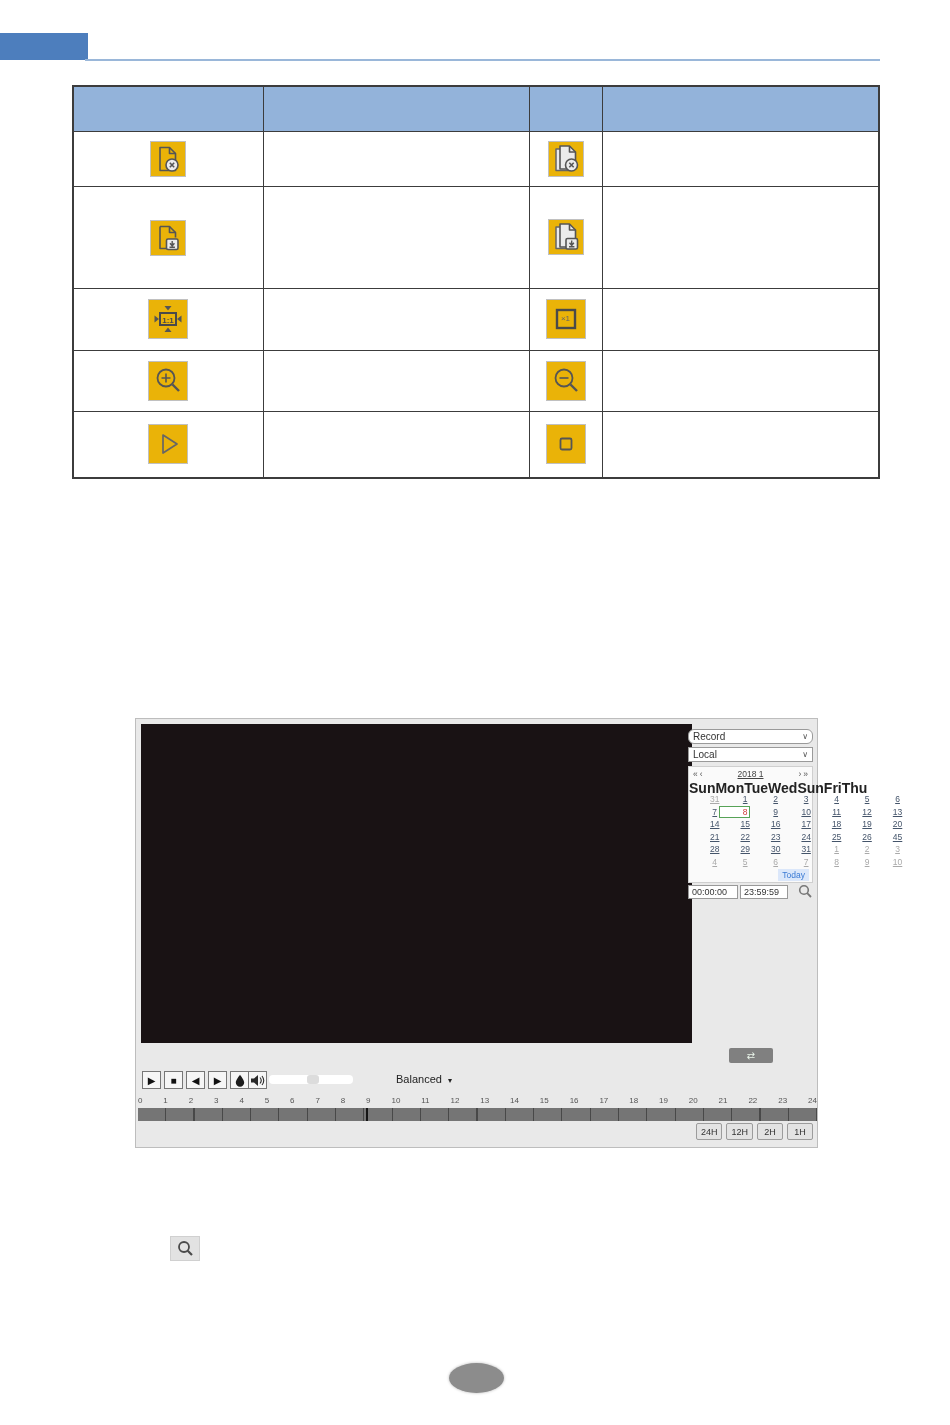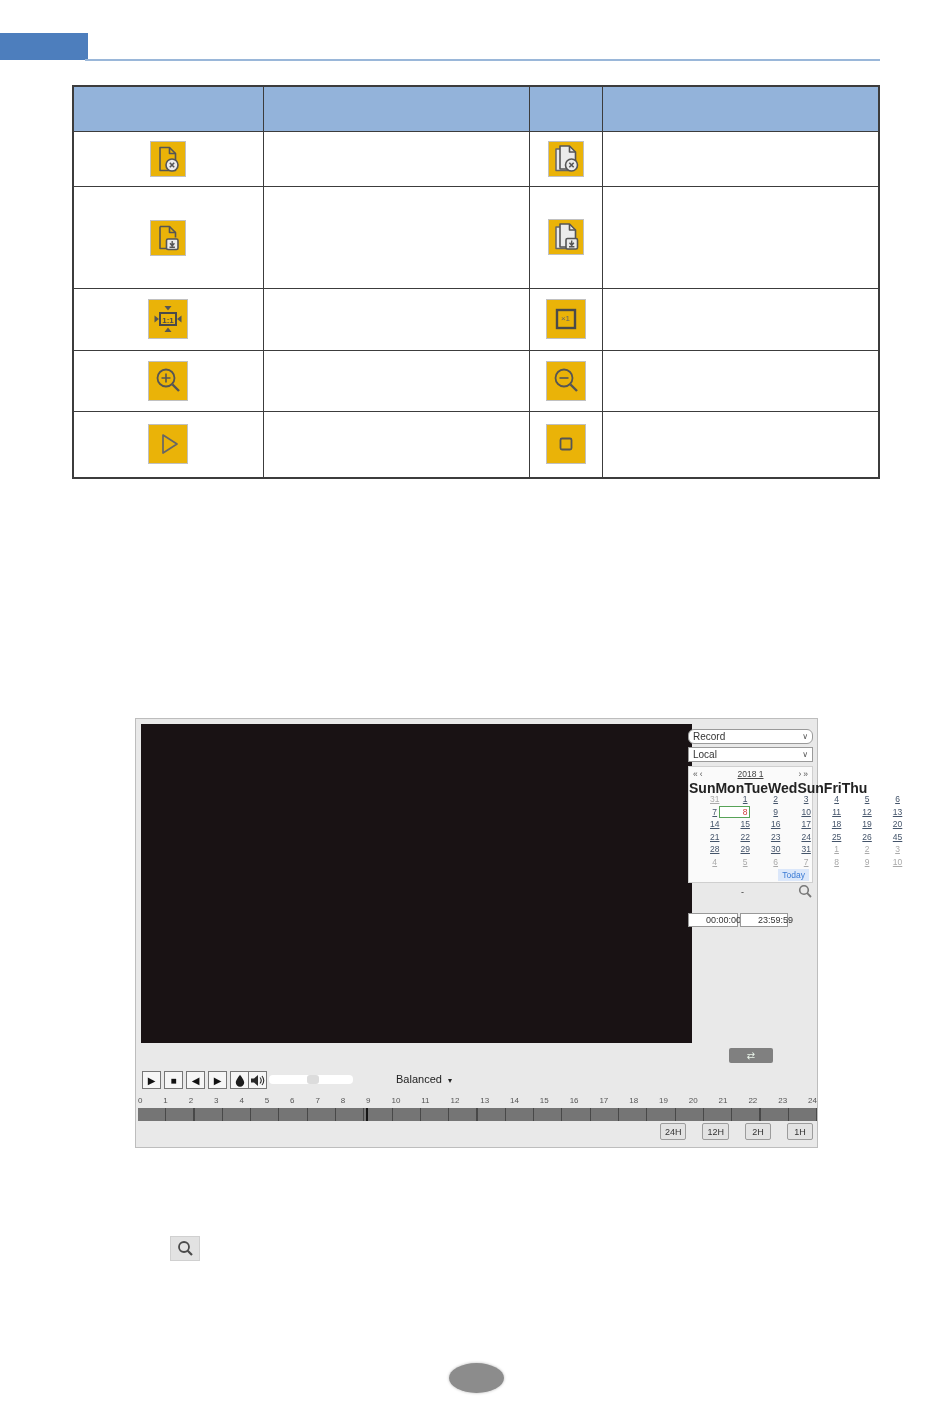--- a/index.html
+++ b/index.html
@@ -44,39 +44,39 @@
   .cal-nav span{margin:0 1px;cursor:default;}
   .cal-dayrow{display:grid;grid-template-columns:repeat(7,1fr);height:13px;font-weight:bold;color:#222;font-size:14px;}
   .cal-dayrow div{display:flex;align-items:center;justify-content:center;}
   .cal-grid{display:grid;grid-template-columns:repeat(7,1fr);grid-auto-rows:12.5px;}
   .cal-cell{display:flex;align-items:center;justify-content:center;color:#44546a;text-decoration:underline;padding-left:21px;}
   .cal-cell.muted{color:#a9a9a9;}
   .cal-cell.selected{color:#cf3b3b;text-decoration:none;border:1px solid #57a357;background:#fff;box-sizing:border-box;}
   .cal-today{position:absolute;right:3px;bottom:1px;color:#3a7ad4;background:#dbe7fa;padding:1px 4px;font-size:8.5px;}
 
   .time-input{top:166px;height:14px;background:#fff;border:1px solid #999;box-sizing:border-box;
-      font-size:9px;color:#333;display:flex;align-items:center;padding:0 17px;margin-top:28px;}
+      font-size:9px;color:#333;display:flex;align-items:center;padding:0 3px;}
   .sep{top:166px;font-size:9px;color:#333;line-height:14px;}
 
   .switch-btn{left:593px;top:329px;width:44px;height:15px;background:#808080;border-radius:2px;
       color:#eaf5ea;font-size:10px;display:flex;align-items:center;justify-content:center;line-height:1;}
 
   .ctl-btn{top:352px;width:19px;height:18px;background:#f6f6f6;border:1px solid #777;box-sizing:border-box;
       display:flex;align-items:center;justify-content:center;font-size:10px;color:#111;padding:0;}
   .vol-track{left:133px;top:356px;width:84px;height:9px;background:#fff;border-radius:4px;}
   .vol-thumb{position:absolute;left:38px;top:0;width:12px;height:9px;background:#dcdcdc;border-radius:3px;}
   .balanced{left:260px;top:354px;font-size:11px;color:#222;}
   .balanced .caret{font-size:8px;margin-left:6px;}
 
   .tl-ticks{left:2px;top:377px;width:679px;height:11px;display:flex;justify-content:space-between;
       font-size:8px;color:#555;}
   .tl-bar{left:2px;top:389px;width:679px;height:13px;background:#757575;
       background-image:repeating-linear-gradient(90deg,rgba(0,0,0,0) 0px,rgba(0,0,0,0) 27.2px,rgba(0,0,0,.38) 27.2px,rgba(0,0,0,.38) 28.3px);}
   .tl-playhead{position:absolute;left:228px;top:0;width:2px;height:13px;background:#151515;}
-  .range-btns{right:4px;top:404px;display:flex;gap:16px;}
+  .range-btns{right:4px;top:404px;display:flex;gap:4px;}
   .range-btns button{min-width:26px;height:17px;background:#e3e3e3;border:1px solid #9c9c9c;border-radius:2px;
       font-size:9px;color:#333;font-family:inherit;padding:0 4px;}
 
   
   .inline-search{left:170px;top:1236px;width:30px;height:25px;background:#e2e2e2;
       display:flex;align-items:center;justify-content:center;border:1px solid #d0d0d0;box-sizing:border-box;}
 
   .page-oval{left:449px;top:1363px;width:55px;height:30px;border-radius:50%;background:#8c8c8c;box-shadow:0 0 3px #b5b5b5;}
 </style>
 </head>

